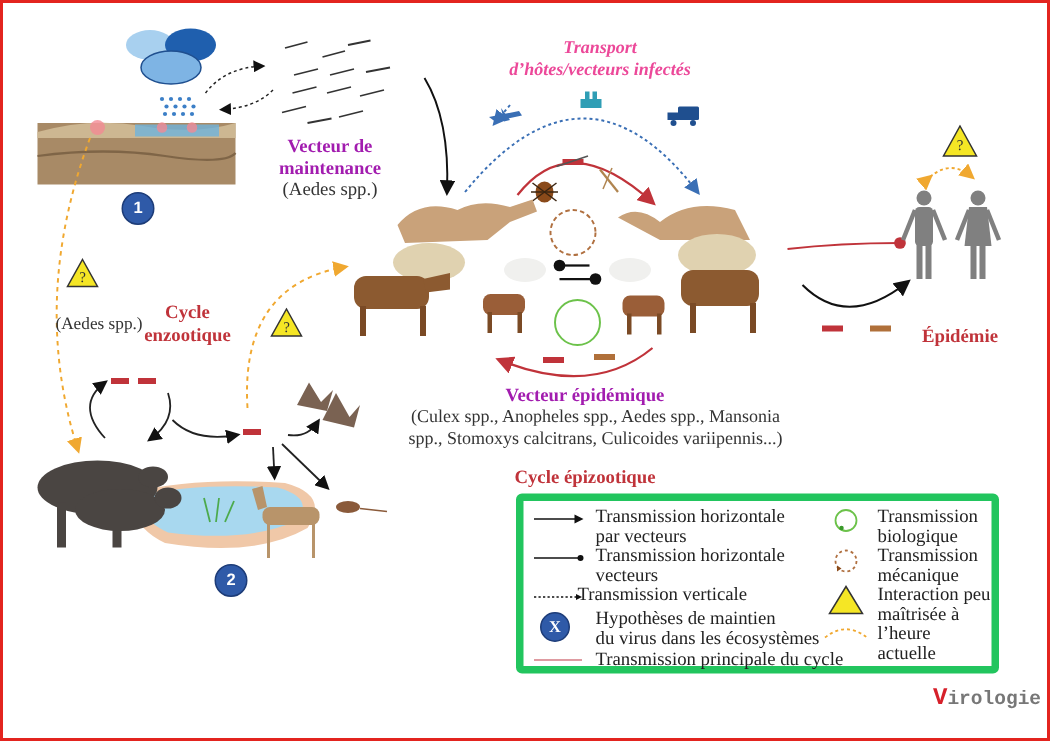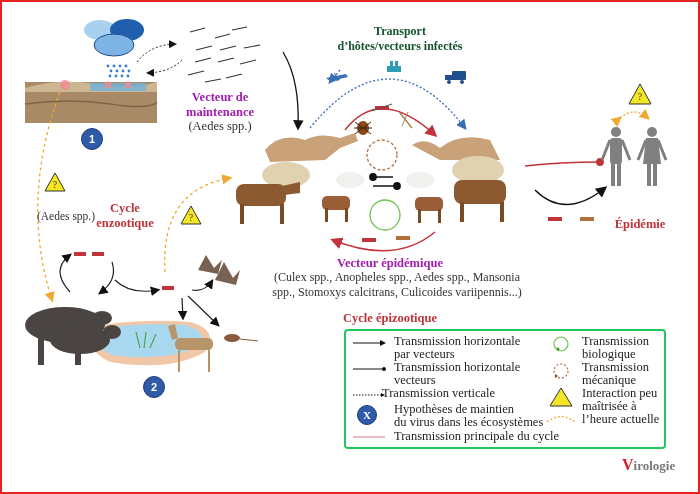--- a/index.html
+++ b/index.html
@@ -3,27 +3,27 @@
 <meta charset="utf-8">
 <style>
   html,body{margin:0;padding:0;}
   body{width:700px;height:494px;position:relative;background:#fff;overflow:hidden;font-family:"Liberation Serif",serif;}
   .frame{position:absolute;left:0;top:0;width:696px;height:490px;border:2px solid #e3241f;box-sizing:border-box;width:700px;height:494px;}
   .abs{position:absolute;}
   .lbl{position:absolute;text-align:center;line-height:15px;font-size:12.5px;color:#a21caf;}
   .bold{font-weight:bold;}
   .ital{}
   .red{color:#c0333a;margin-top:23px;}
-  .blue{color:#14532d;}
+  .blue{color:#ec4899;font-style:italic;}
   svg.layer{position:absolute;left:0;top:0;}
-  .legend{position:absolute;left:344px;top:329px;width:322px;height:120px;border:2px solid #22c55e;border-radius:4px;box-sizing:border-box;}
+  .legend{position:absolute;left:344px;top:329px;width:322px;height:120px;border:5px solid #22c55e;border-radius:4px;box-sizing:border-box;}
   .lg-item{position:absolute;font-size:12.5px;line-height:13px;color:#222;}
   .lg-sym{position:absolute;}
   .badge{position:absolute;width:20px;height:20px;border-radius:50%;background:#2f5aa8;border:1.5px solid #1d3c78;color:#fff;font-family:"Liberation Sans",sans-serif;font-weight:bold;font-size:11px;text-align:center;line-height:20px;box-sizing:content-box;}
-  .logo{position:absolute;left:622px;top:456px;font-family:Liberation Serif, serif;font-weight:bold;font-size:13px;color:#777;}
+  .logo{position:absolute;left:622px;top:456px;font-family:Liberation Mono, monospace;font-weight:bold;font-size:13px;color:#777;}
   .logo .v{color:#d6202a;font-size:16px;}
 </style>
 </head>
 <body>
 
 <div class="frame"></div>
 
 <svg class="layer" width="700" height="494">
   <defs>
     <marker id="ahBlack" markerWidth="8" markerHeight="8" refX="6" refY="4" orient="auto">

